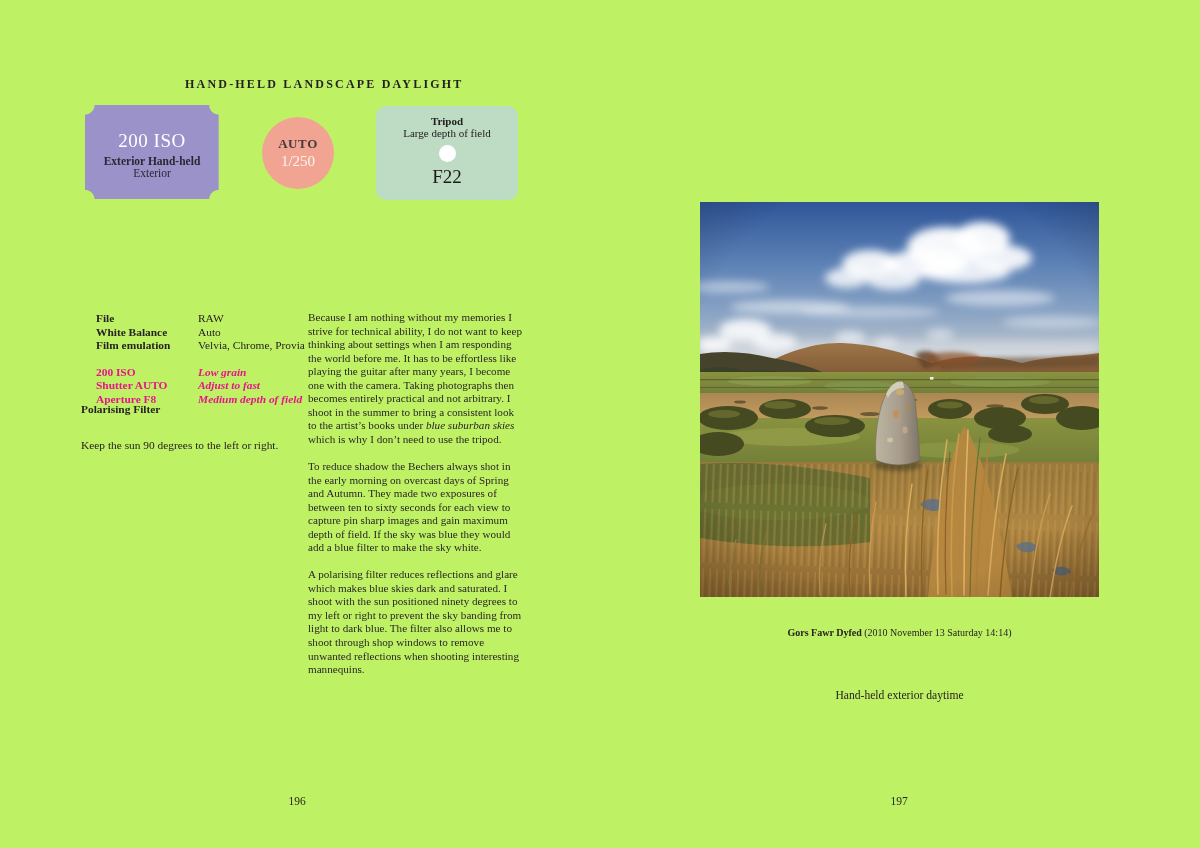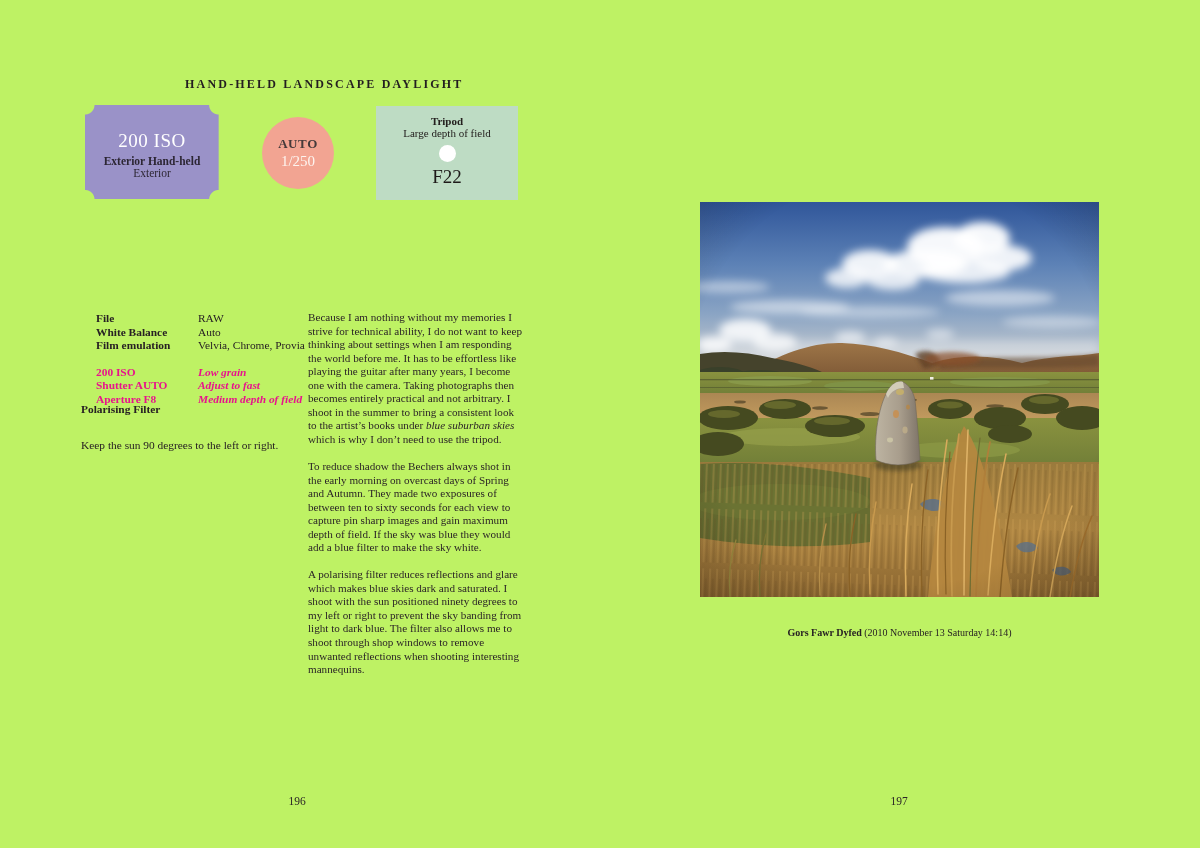--- a/index.html
+++ b/index.html
@@ -25,21 +25,21 @@
   .iso-plaque .plaque-title{margin-top:25px;font-size:19px;color:#ffffff;letter-spacing:.5px;}
   .iso-plaque .plaque-line1{margin-top:3px;font-size:11.5px;font-weight:bold;color:#2c2633;}
   .iso-plaque .plaque-line2{font-size:11.5px;color:#2c2633;}
   .shutter-circle{
     left:262px;top:117px;width:72px;height:72px;border-radius:50%;background:#f2a492;
     display:flex;flex-direction:column;align-items:center;justify-content:center;text-align:center;
   }
   .shutter-circle .sc-mode{font-size:13px;font-weight:bold;letter-spacing:.6px;color:#453a3a;}
   .shutter-circle .sc-speed{font-size:15px;color:#fdf4ef;margin-top:1px;}
   .aperture-panel{
-    left:376px;top:106px;width:142px;height:94px;background:#bedcc4;text-align:center;
+    left:376px;top:106px;width:142px;height:94px;background:#bedcc4;text-align:center;border-radius:10px;
   }
   .aperture-panel .ap-title{margin-top:9px;font-size:11px;font-weight:bold;color:#24201f;}
   .aperture-panel .ap-sub{font-size:11px;color:#24201f;}
   .aperture-panel .ap-dot{width:17px;height:17px;border-radius:50%;background:#ffffff;margin:6px auto 4px auto;}
   .aperture-panel .ap-value{font-size:19px;color:#1e1a19;}
 
   .settings-table{left:81px;top:312px;width:226px;font-size:11.4px;line-height:13.6px;}
   .srow{display:flex;}
   .srow .slabel{width:102px;font-weight:bold;flex:none;margin-left:15px;}
   .srow .svalue{flex:1;}
@@ -293,16 +293,17 @@
         <path d="M30,394 C28,372 30,356 36,338" stroke="#9a8a3e" stroke-width="1.3"></path>
         <path d="M206,394 C204,350 206,318 212,282" stroke="#d9ab5c" stroke-width="1.5"></path>
         <path d="M222,393 C220,344 222,308 228,268" stroke="#8a6226" stroke-width="1.3"></path>
       </g>
 
       <rect x="0" y="0" width="399" height="395" fill="url(#vig)"></rect>
     </svg>
   </figure>
 
   <div class="abs caption-1"><span class="cap-bold">Gors Fawr Dyfed</span><span> (2010 November 13 Saturday 14:14)</span></div>
+  <div class="abs caption-2">Hand-held exterior daytime</div>
 
   <div class="abs page-number pn-right">197</div>
 
 </div>
 
 </body></html>

